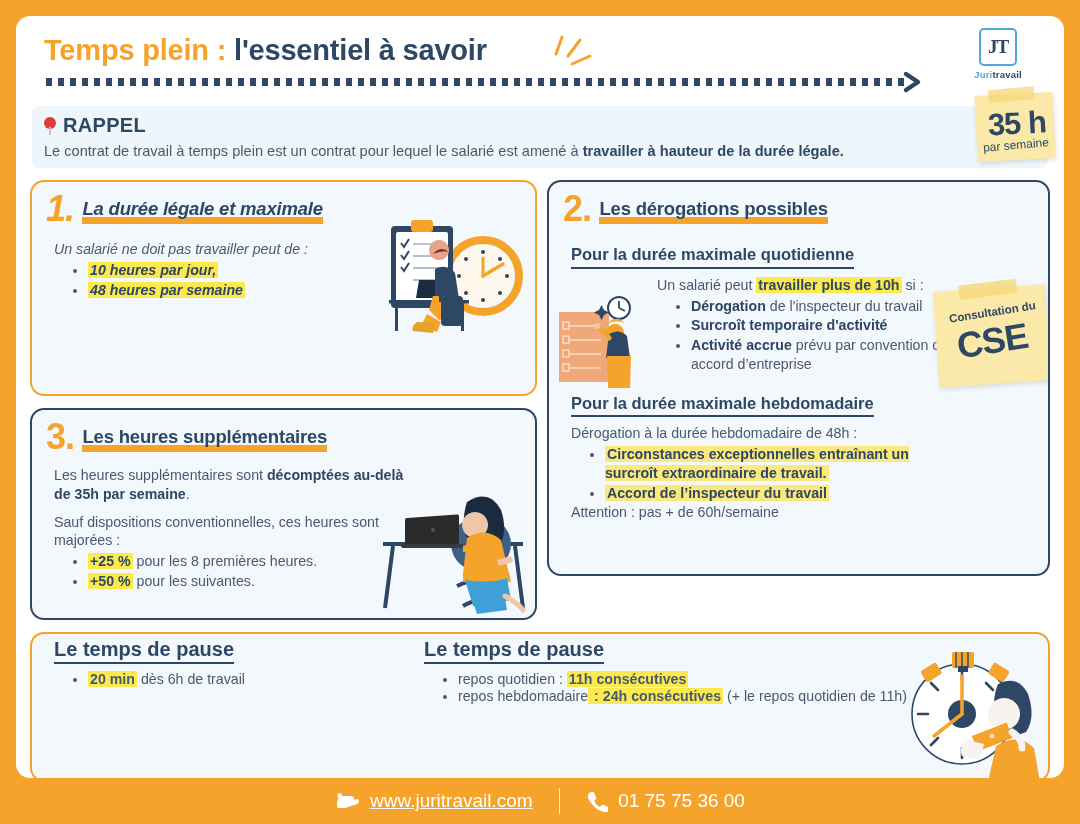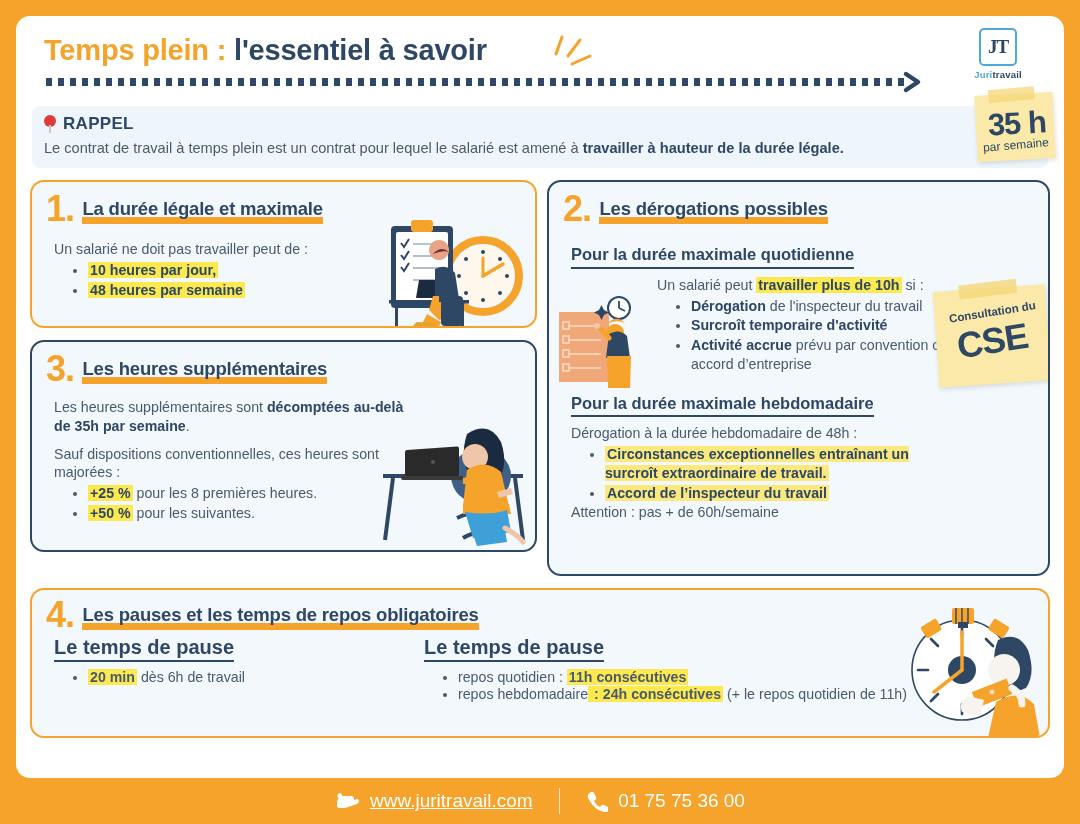--- a/index.html
+++ b/index.html
@@ -60,21 +60,21 @@
   .rappel{
     position:relative;
     margin:0 2px;
     background:#EEF5FB;
     border-radius:8px;
     padding:8px 12px 12px 12px;
     height:62px;box-sizing:border-box;
   }
   .rappel-head{
     display:flex;align-items:center;gap:7px;
-    font-size:17px;font-weight:bold;color:#2E4765;letter-spacing:.3px;
+    font-size:20px;font-weight:bold;color:#2E4765;letter-spacing:.3px;
   }
   .pin{width:12px;height:18px;position:relative;display:inline-block;}
   .pin b{
     position:absolute;left:0;top:0;width:12px;height:12px;border-radius:50%;
     background:#E03A3A;display:block;
   }
   .pin i{
     position:absolute;left:5px;top:10px;width:2px;height:8px;background:#C9C9C9;display:block;
   }
   .rappel-body{
@@ -139,21 +139,21 @@
   li{margin:1px 16px;}
   .hl{background:#FCE94F;padding:0 2px;}
   .hl-soft{background:#FBE97E;padding:0 2px;}
 
   .subhead{
     display:inline-block;font-size:16.5px;font-weight:bold;color:#2E4765;
     border-bottom:2.5px solid #2E4765;padding-bottom:1px;margin-bottom:7px;
   }
 
   
-  #panel1{height:148px;}
+  #panel1{height:216px;font-style:italic;}
   #panel1 .body{padding-top:14px;width:330px;}
   .illu1{position:absolute;right:10px;top:32px;width:150px;height:128px;}
 
   
   #panel3{height:212px;}
   #panel3 .body{padding-top:12px;width:360px;}
   .illu3{position:absolute;right:6px;top:58px;width:150px;height:148px;}
 
   
   #panel2{height:396px;}
@@ -401,27 +401,20 @@
           <div class="noteCSE">
             <div class="tape"></div>
             <div class="c-sub">Consultation du</div>
             <div class="c-big">CSE</div>
           </div>
         </div>
       </div>
     </div>
 
     <div class="panel orange" id="panel4">
-      <div class="sec-head">
-        <span class="sec-num">4.</span>
-        <span class="sec-title-wrap">
-          <span class="sec-title">Les pauses et les temps de repos obligatoires</span>
-          <div class="sec-rule"></div>
-        </span>
-      </div>
       <div class="p4cols">
         <div class="p4col-a">
           <div class="subhead">Le temps de pause</div>
           <ul>
             <li><b class="hl">20 min</b><span> dès 6h de travail</span></li>
           </ul>
         </div>
         <div class="p4col-b">
           <div class="subhead">Le temps de pause</div>
           <ul>

